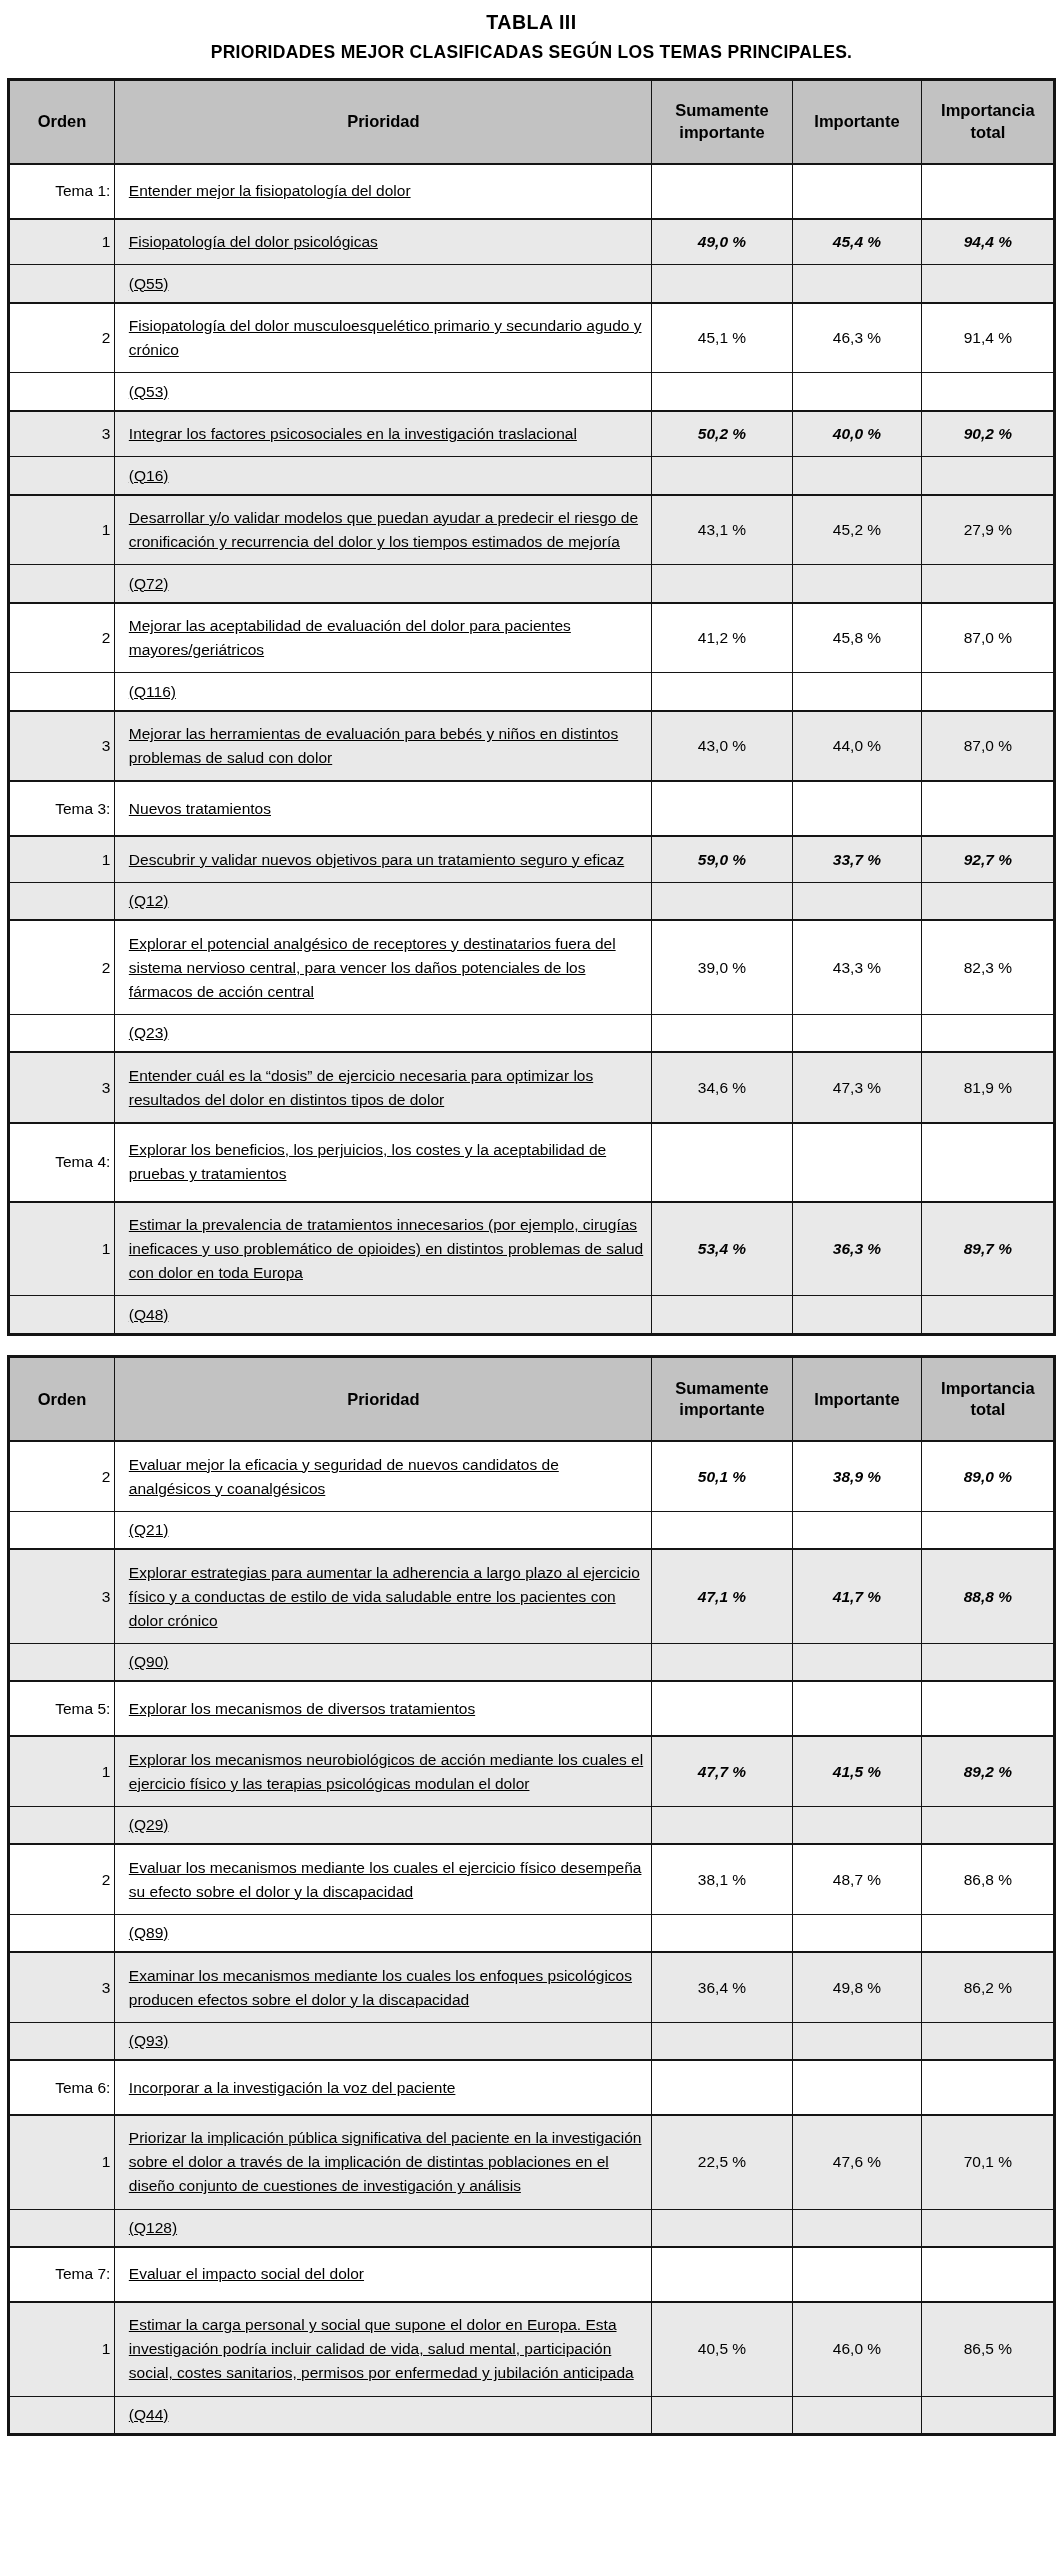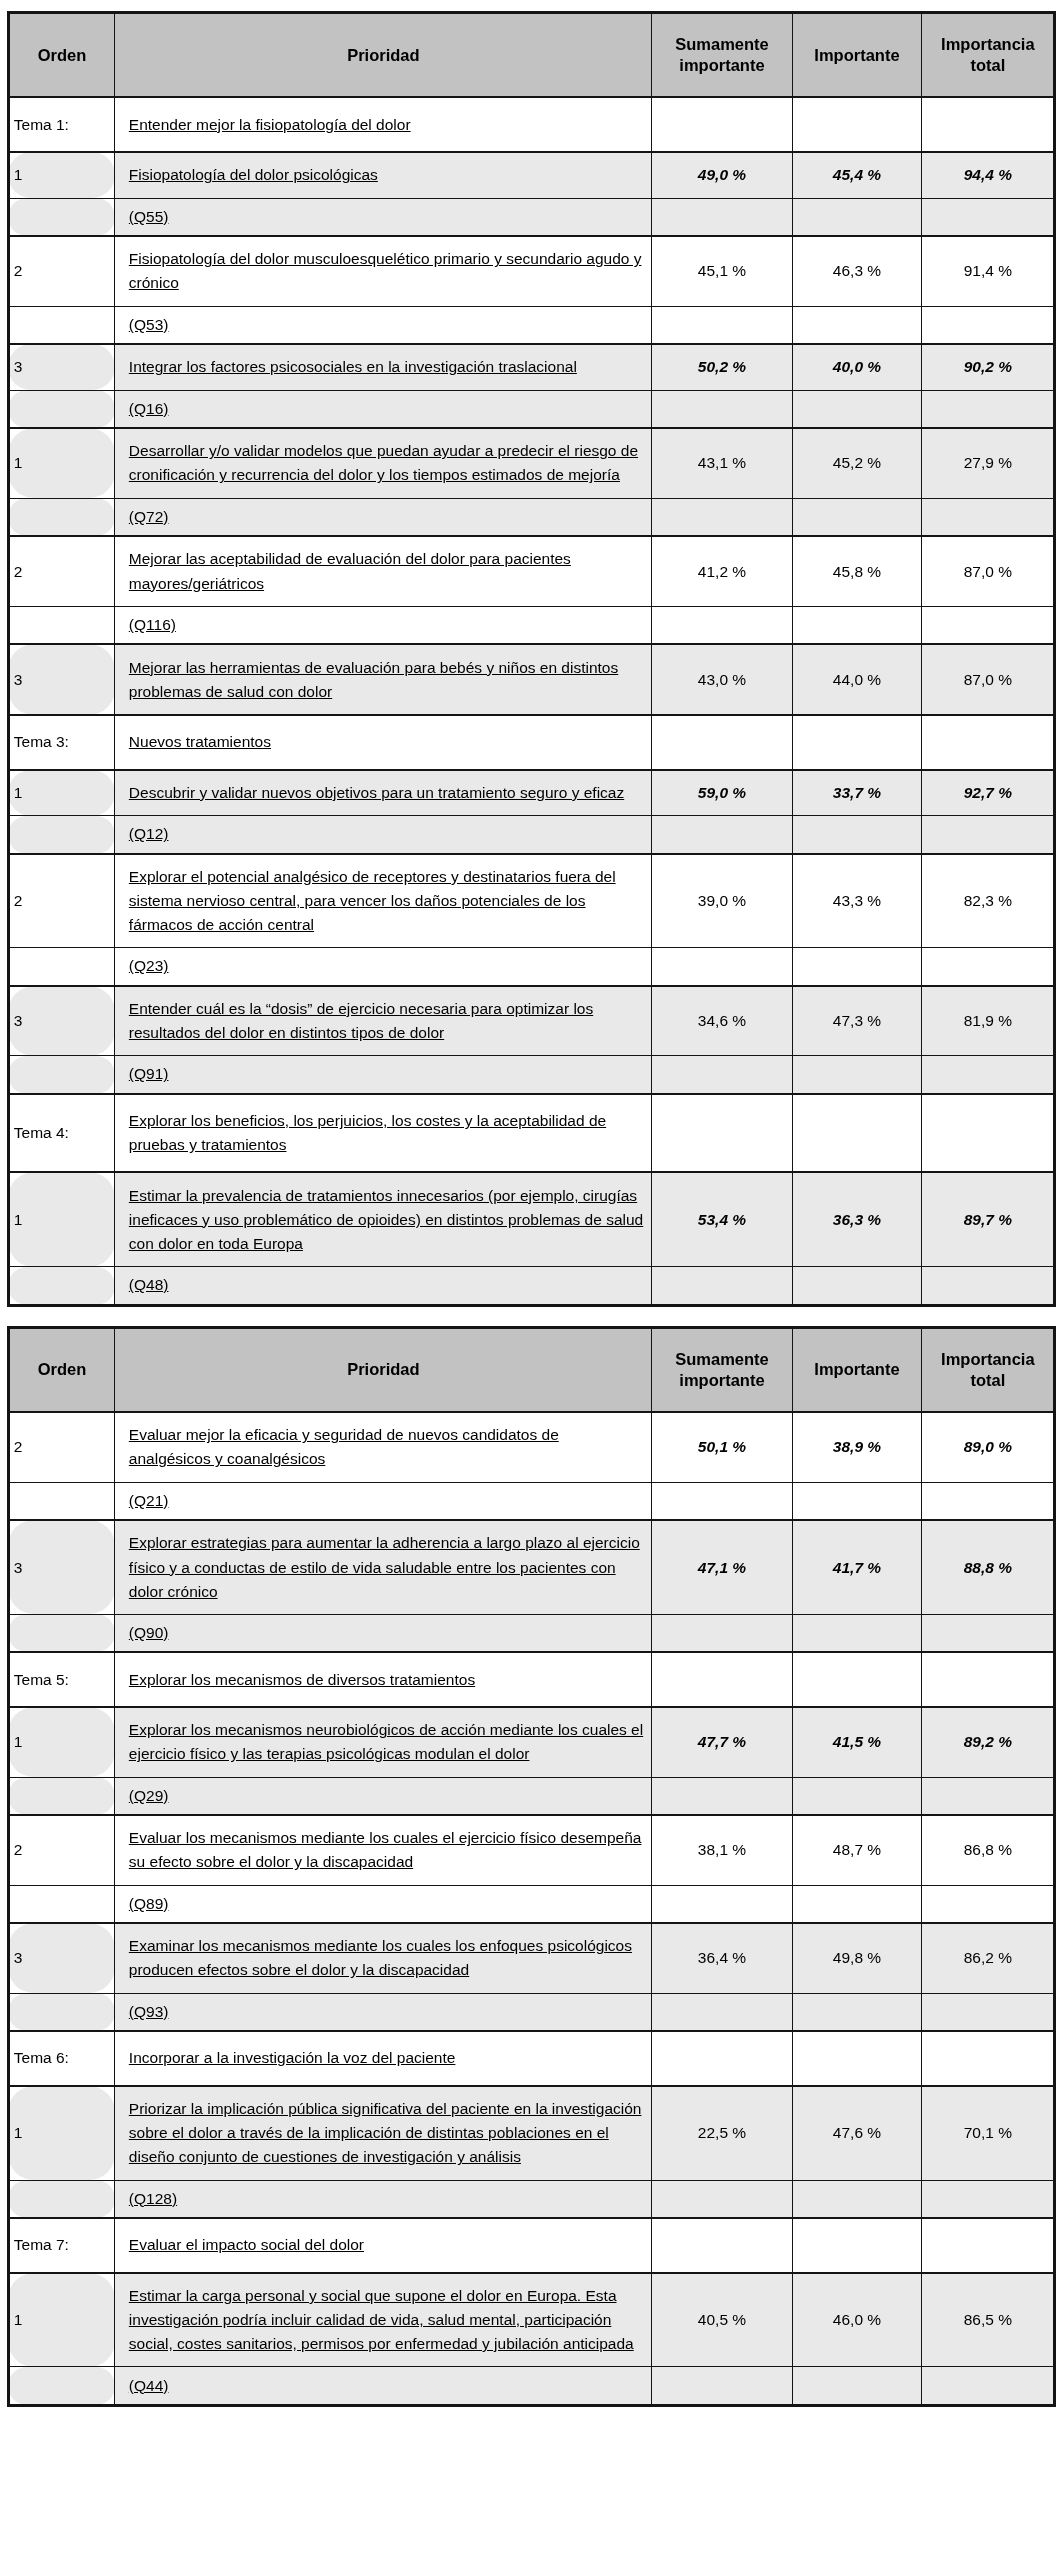--- a/index.html
+++ b/index.html
@@ -18,33 +18,37 @@
   col.w-prior{width:51.3%;}
   col.w-sum{width:13.4%;}
   col.w-imp{width:12.4%;}
   col.w-tot{width:12.7%;}
   th,td{border:1.5px solid var(--border);vertical-align:middle;box-sizing:border-box;}
   th{background:var(--header-bg);font-size:16.5px;font-weight:700;line-height:1.3;padding:19.6px 4.1px;border-bottom-width:2.6px;text-align:center;}
   td{font-size:15.5px;}
   tr.shade td{background:var(--row-alt-bg);}
   tr.row-priority td,tr.row-tema td{border-top-width:2.6px;}
   tr.row-qcode td{border-top-width:1.5px;}
-  td.c-orden{text-align:left;padding:3.1px 4.1px;border-radius:26px;}
+  td.c-orden{text-align:right;padding:3.1px 4.1px;}
   td.c-text{text-align:left;padding:3.1px 7.2px 3.1px 13.4px;line-height:1.55;text-decoration:underline;}
   td.c-val{text-align:center;padding:3.1px 3.1px;white-space:nowrap;}
   tr.row-priority td{padding-top:10.3px;padding-bottom:10.3px;}
   tr.row-tema td{padding-top:14.4px;padding-bottom:14.4px;}
   tr.row-qcode td{padding-top:6.2px;padding-bottom:6.2px;}
   tr.bold-values td.c-val{font-weight:700;font-style:italic;}
   .table-gap{height:19.6px;}
 </style>
 </head>
 <body>
 
 <div class="page">
+  <div class="title-block">
+    <div class="main-title">TABLA III</div>
+    <div class="sub-title">PRIORIDADES MEJOR CLASIFICADAS SEGÚN LOS TEMAS PRINCIPALES.</div>
+  </div>
 
   <table class="prio">
     <colgroup>
       <col class="w-orden">
         <col class="w-prior">
         <col class="w-sum">
         <col class="w-imp">
         <col class="w-tot">
     </colgroup>
     <thead>
@@ -176,27 +180,20 @@
           <td class="c-val"></td>
           <td class="c-val"></td>
         </tr>
         <tr class="row-priority shade">
           <td class="c-orden">3</td>
           <td class="c-text">Entender cuál es la “dosis” de ejercicio necesaria para optimizar los resultados del dolor en distintos tipos de dolor</td>
           <td class="c-val">34,6 %</td>
           <td class="c-val">47,3 %</td>
           <td class="c-val">81,9 %</td>
         </tr>
-        <tr class="row-qcode shade">
-          <td class="c-orden"></td>
-          <td class="c-text">(Q91)</td>
-          <td class="c-val"></td>
-          <td class="c-val"></td>
-          <td class="c-val"></td>
-        </tr>
         <tr class="row-tema">
           <td class="c-orden">Tema 4:</td>
           <td class="c-text">Explorar los beneficios, los perjuicios, los costes y la aceptabilidad de pruebas y tratamientos</td>
           <td class="c-val"></td>
           <td class="c-val"></td>
           <td class="c-val"></td>
         </tr>
         <tr class="row-priority shade bold-values">
           <td class="c-orden">1</td>
           <td class="c-text">Estimar la prevalencia de tratamientos innecesarios (por ejemplo, cirugías ineficaces y uso problemático de opioides) en distintos problemas de salud con dolor en toda Europa</td>

